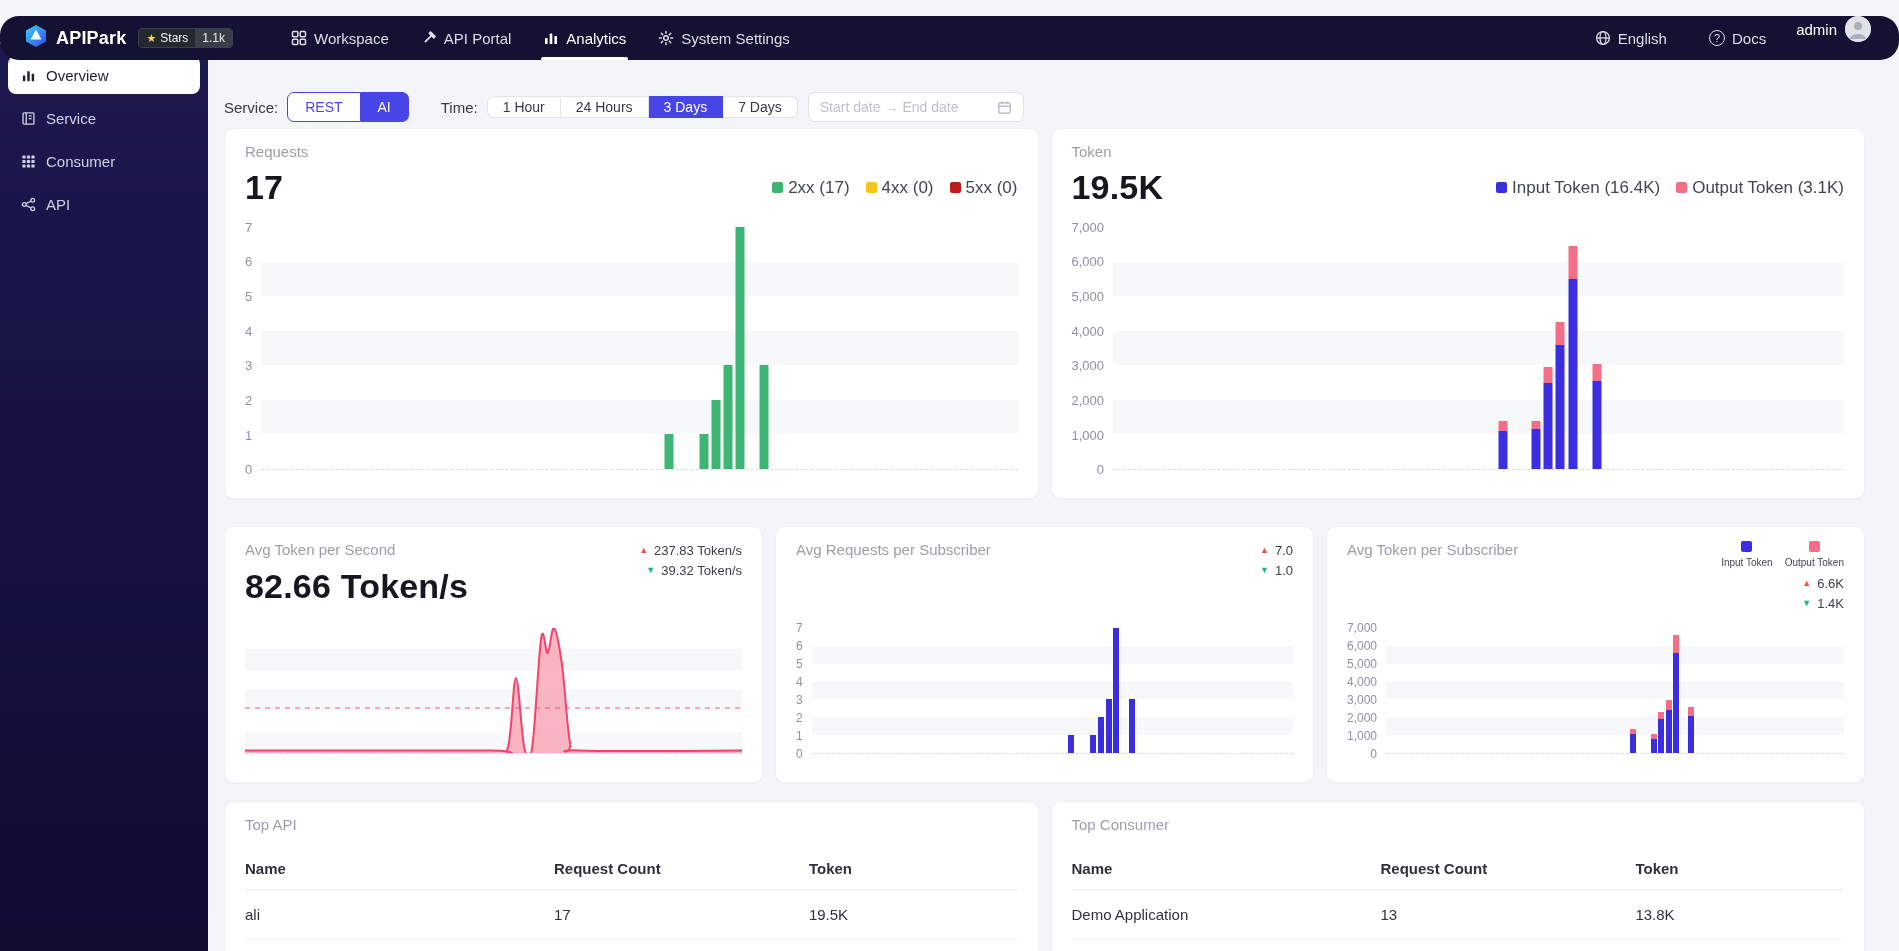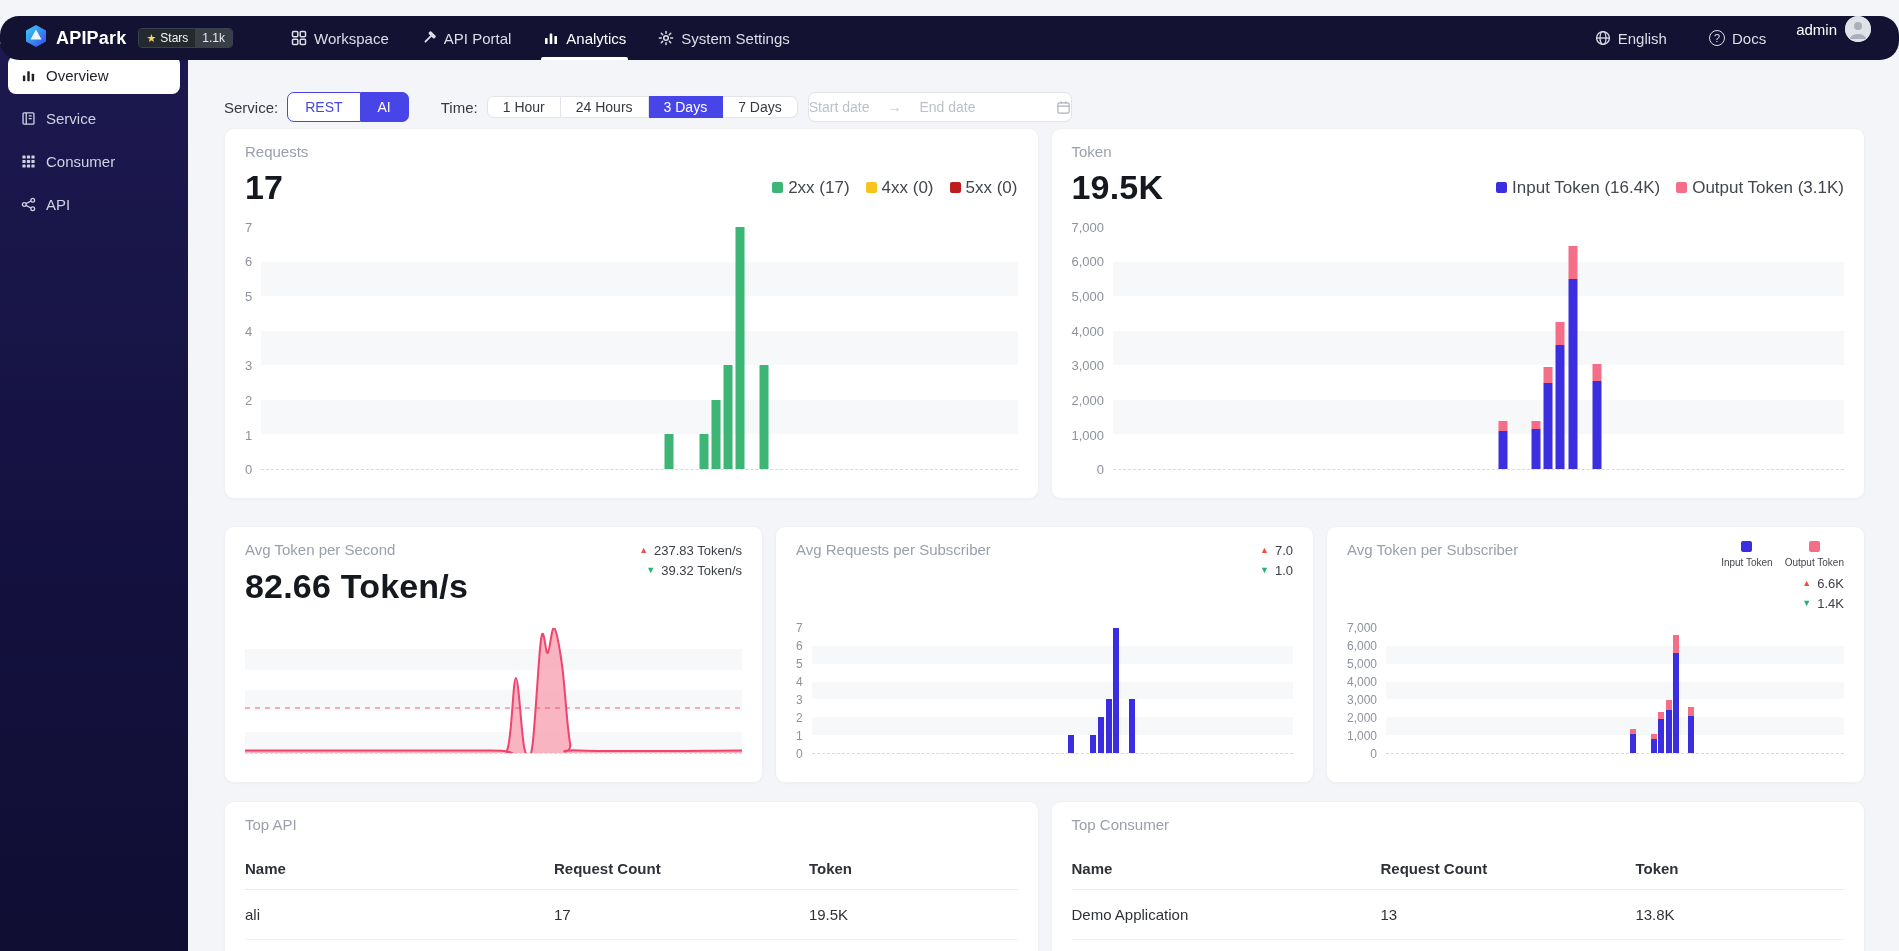--- a/index.html
+++ b/index.html
@@ -25,21 +25,21 @@
   .nav-ic { display:flex; align-items:center; }
   .nav-ic svg { display:block; }
   .nav-right { margin-left:auto; display:flex; align-items:flex-start; gap:10px; }
   .user { display:flex; align-items:center; gap:8px; color:#fff; font-size:15px; padding:0 4px; cursor:pointer; }
   .avatar { width:26px; height:26px; border-radius:50%; background:#dfe3e8; display:flex;
     align-items:center; justify-content:center; overflow:hidden; }
   .q-icon { width:16px; height:16px; border:1.4px solid currentColor; border-radius:50%;
     display:flex; align-items:center; justify-content:center; font-size:11px; line-height:1; }
 
   
-  .sidebar { position:absolute; top:44px; left:0; width:188px; height:907px;
+  .sidebar { position:absolute; top:44px; left:0; width:208px; height:907px;
     background:linear-gradient(180deg,#1d1950 0%, #141140 55%, #100e33 100%); padding:12px 8px; z-index:10; }
   .side-item { display:flex; align-items:center; gap:10px; height:38px; padding:0 13px;
     border-radius:8px; color:#cfd2e2; font-size:15px; margin-bottom:5px; cursor:pointer; }
   .side-item.active { background:#fff; color:#1e2228; font-weight:500; }
   .side-ic { display:flex; align-items:center; }
 
   
   .main { position:absolute; top:44px; left:188px; width:1711px; height:907px;
     padding:48px 34px 0 36px; overflow:hidden; }
 
@@ -52,22 +52,22 @@
   .seg:first-child { border-radius:7px 0 0 7px; }
   .seg:last-child { border-radius:0 7px 7px 0; border-left:none; }
   .seg.selected { background:#4845e8; color:#fff; }
   .time-label { margin-left:32px; }
   .time-group { display:flex; }
   .time-btn { height:22px; padding:0 15px; background:#fff; border:1px solid #e2e4ea; border-left:none;
     color:#35393f; font-size:14px; display:flex; align-items:center; cursor:pointer; }
   .time-btn:first-child { border-left:1px solid #e2e4ea; border-radius:7px 0 0 7px; }
   .time-btn:last-child { border-radius:0 7px 7px 0; }
   .time-btn.selected { background:#4845e8; border-color:#4845e8; color:#fff; }
-  .date-range { margin-left:10px; height:30px; width:264px; background:#fff; border:1px solid #e2e4ea;
-    border-radius:7px; display:flex; align-items:center; padding:0 0; gap:18px; color:#bcc0c9;
+  .date-range { margin-left:10px; height:30px; width:216px; background:#fff; border:1px solid #e2e4ea;
+    border-radius:7px; display:flex; align-items:center; padding:0 11px; gap:4px; color:#bcc0c9;
     font-size:14px; cursor:text; }
   .date-range .cal { margin-left:auto; display:flex; color:#aeb2bc; }
 
   
   .row1 { display:grid; grid-template-columns:1fr 1fr; gap:12px; margin-bottom:27px; }
   .row2 { display:grid; grid-template-columns:1fr 1fr 1fr; gap:12px; margin-bottom:18px; }
   .row3 { display:grid; grid-template-columns:1fr 1fr; gap:12px; }
   .card { background:#fff; border-radius:10px; border:1px solid #f0f1f4;
     box-shadow:0 1px 2px rgba(20,24,40,.03); padding:14px 20px 28px; display:flex; flex-direction:column; }
   .row1 .card { height:371px; }

